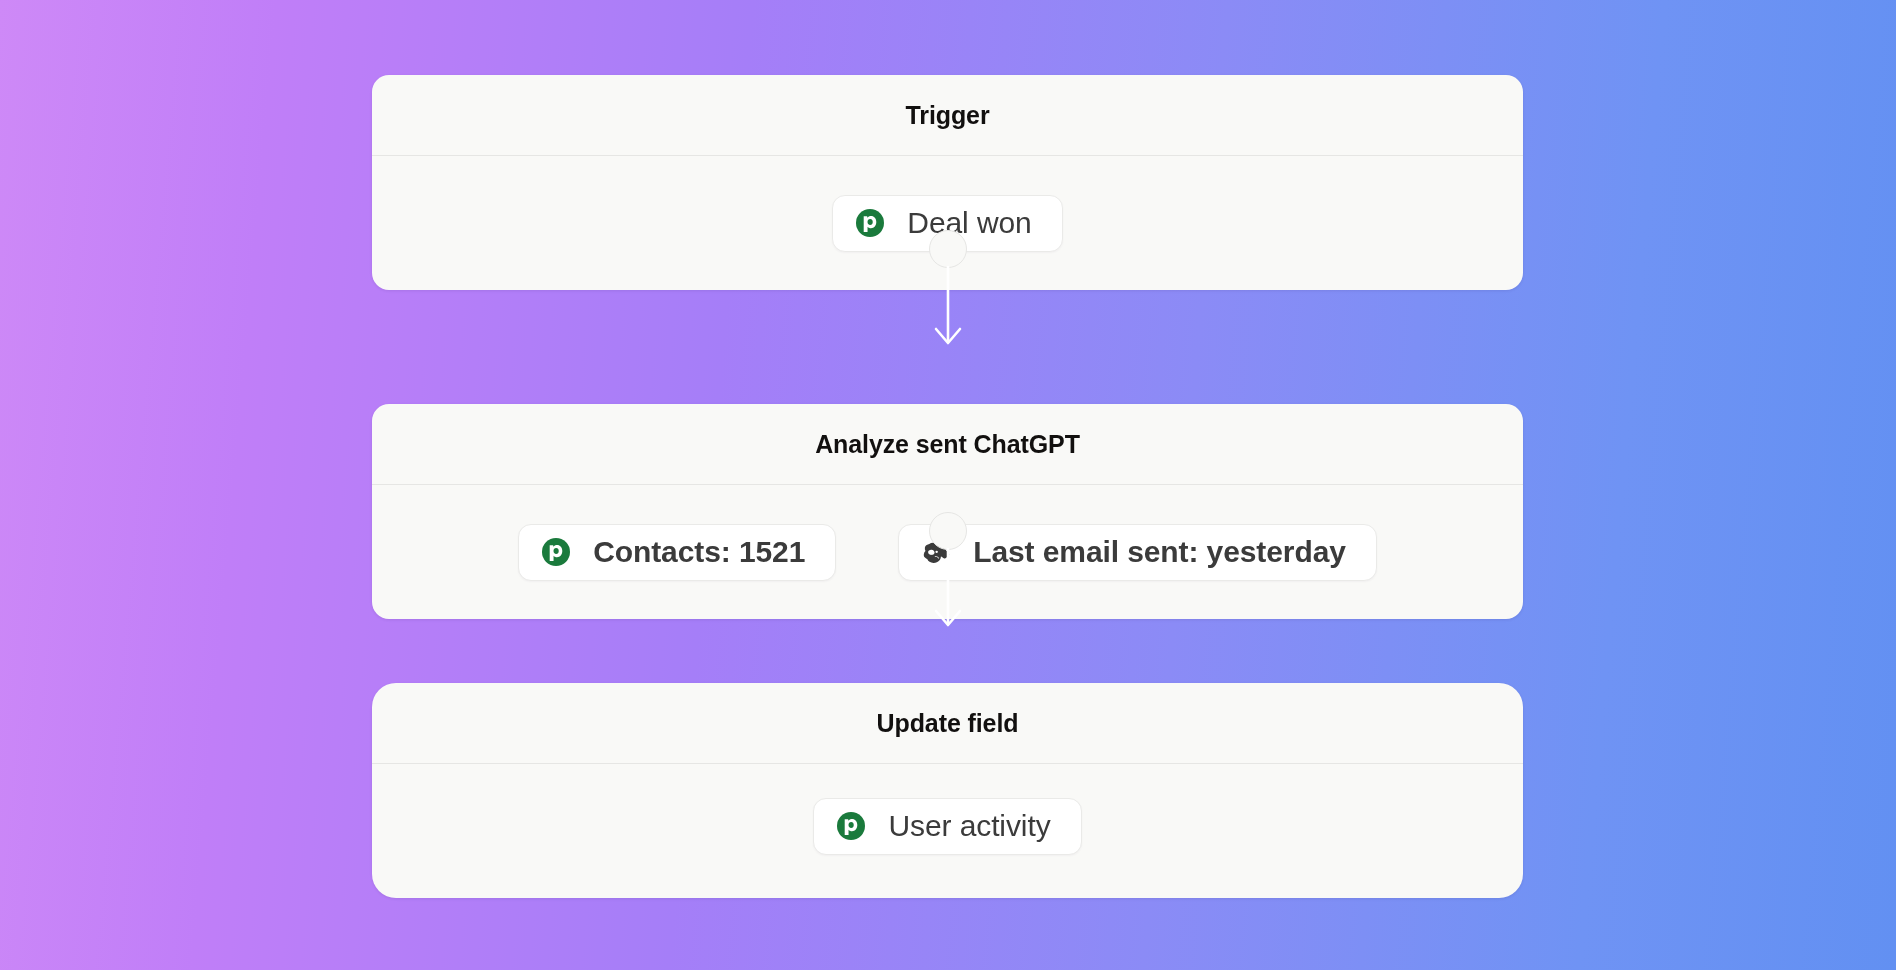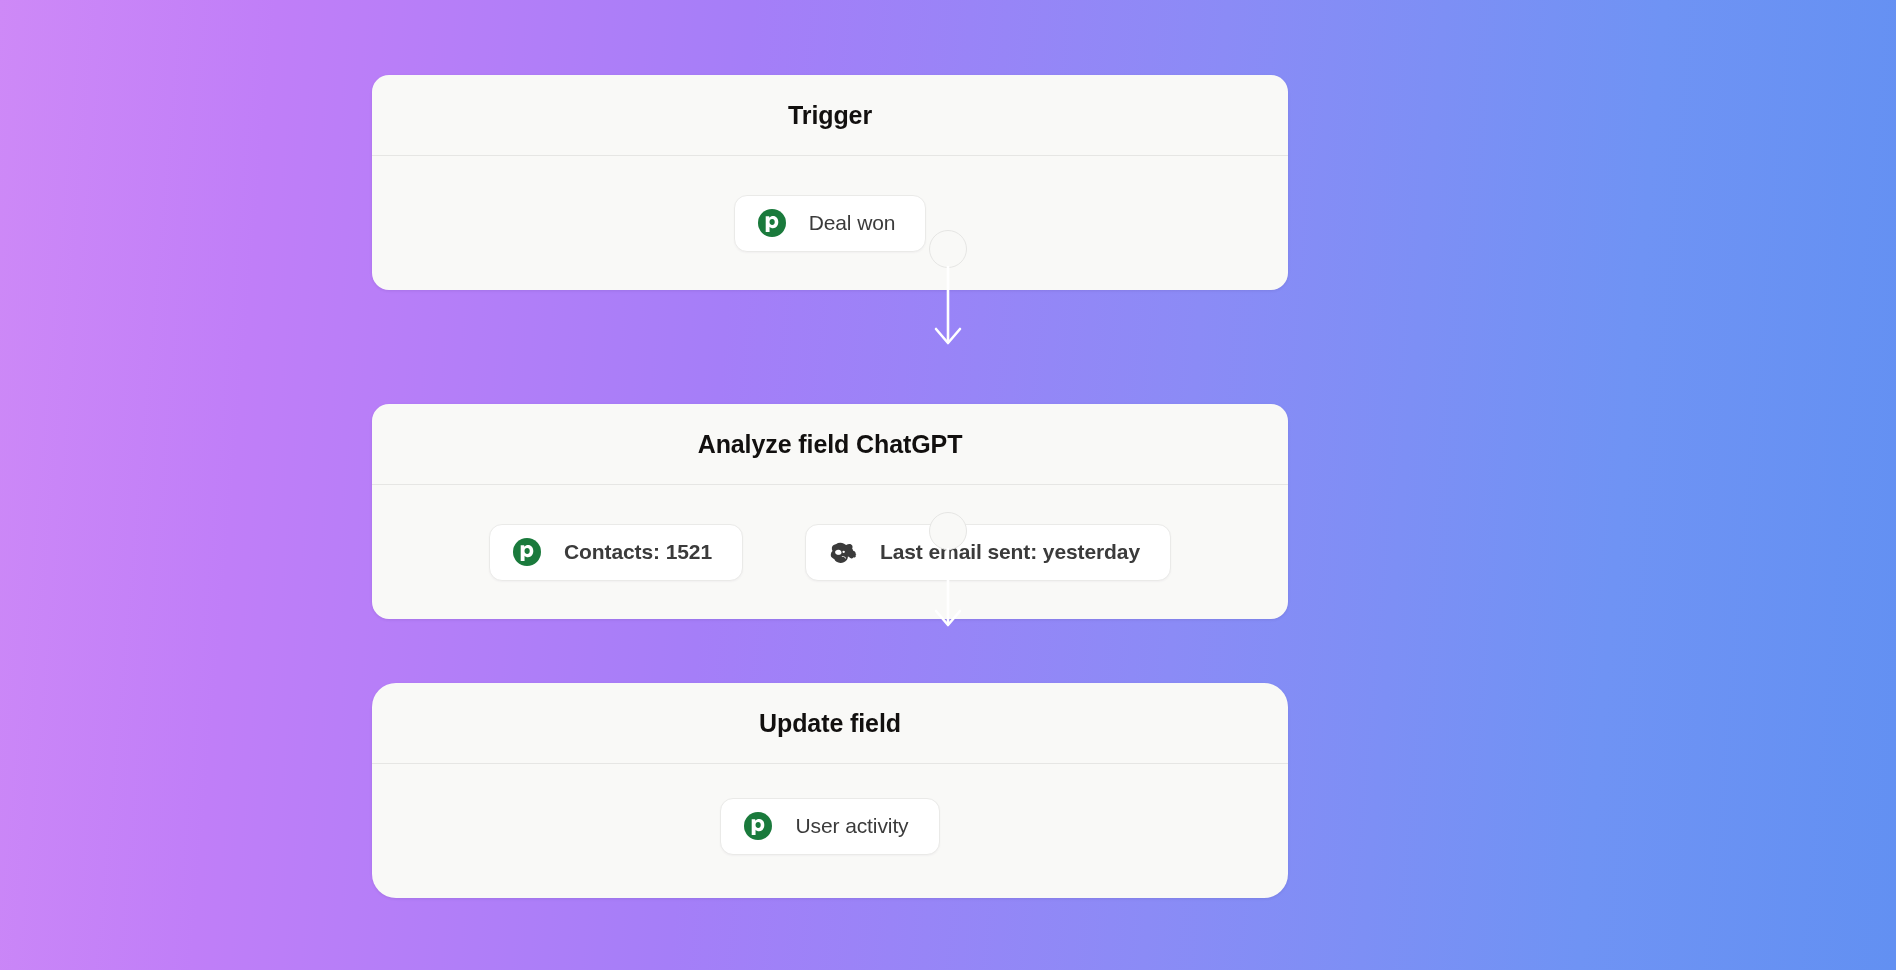--- a/index.html
+++ b/index.html
@@ -18,21 +18,21 @@
 
   .canvas {
     position: absolute;
     inset: 0;
   }
 
   
   .node {
     position: absolute;
     left: 372px;
-    width: 916px;
+    width: 1151px;
     background: #f9f9f7;
     border-radius: 17px;
     box-shadow: 0 1px 3px rgba(40,20,80,0.10);
     overflow: hidden;
   }
 
   .node-header {
     height: 81px;
     display: flex;
     align-items: center;
@@ -72,21 +72,21 @@
     flex: 0 0 30px;
     display: inline-flex;
     align-items: center;
     justify-content: center;
     margin-right: 22px;
   }
 
   .pill-icon svg { display: block; }
 
   .pill-label {
-    font-size: 21px;
+    font-size: 30px;
     color: #3b3b3b;
     white-space: nowrap;
     letter-spacing: -0.1px;
   }
 
   
   .connector {
     position: absolute;
     left: 0;
     width: 1896px;
@@ -152,21 +152,21 @@
     <div class="arrow">
       <svg width="40" height="90" viewBox="0 0 40 90">
         <line x1="20" y1="0" x2="20" y2="76" stroke="#ffffff" stroke-width="2.6"></line>
         <polyline points="8,63 20,77 32,63" fill="none" stroke="#ffffff" stroke-width="2.6" stroke-linecap="round" stroke-linejoin="round"></polyline>
       </svg>
     </div>
   </div>
 
   <div class="node" id="node-analyze">
     <div class="node-header">
-      <span class="node-title">Analyze field ChatGPT</span>
+      <span class="node-title">Analyze sent ChatGPT</span>
     </div>
     <div class="node-body">
       <div class="pill">
         <span class="pill-icon">
           <svg width="30" height="30" viewBox="0 0 30 30">
             <circle cx="15" cy="15" r="14" fill="#1a7a3c"></circle>
             <path d="M16.1 7.9c-1.6 0-2.9 0.65-3.75 1.8l-0.15-1.5h-3.5v15.9h3.85v-5.4c0.82 0.95 2 1.5 3.45 1.5 3.05 0 5.3-2.5 5.3-6.2 0-3.7-2.2-6.1-5.2-6.1zm-0.95 9.05c-1.6 0-2.65-1.25-2.65-2.95 0-1.7 1.05-2.95 2.65-2.95 1.6 0 2.6 1.2 2.6 2.95 0 1.75-1 2.95-2.6 2.95z" fill="#ffffff"></path>
           </svg>
         </span>
         <span class="pill-label">Contacts: 1521</span>

